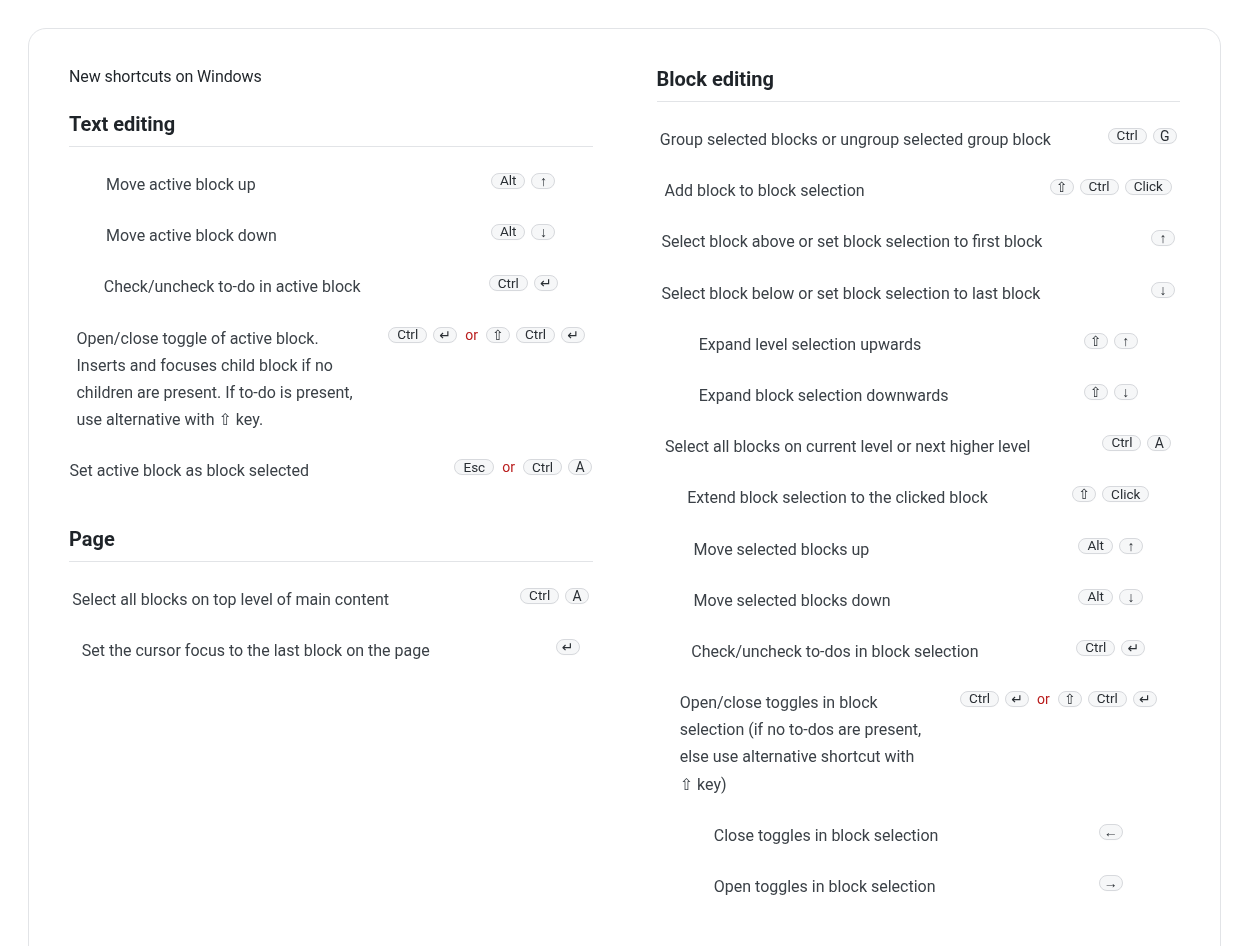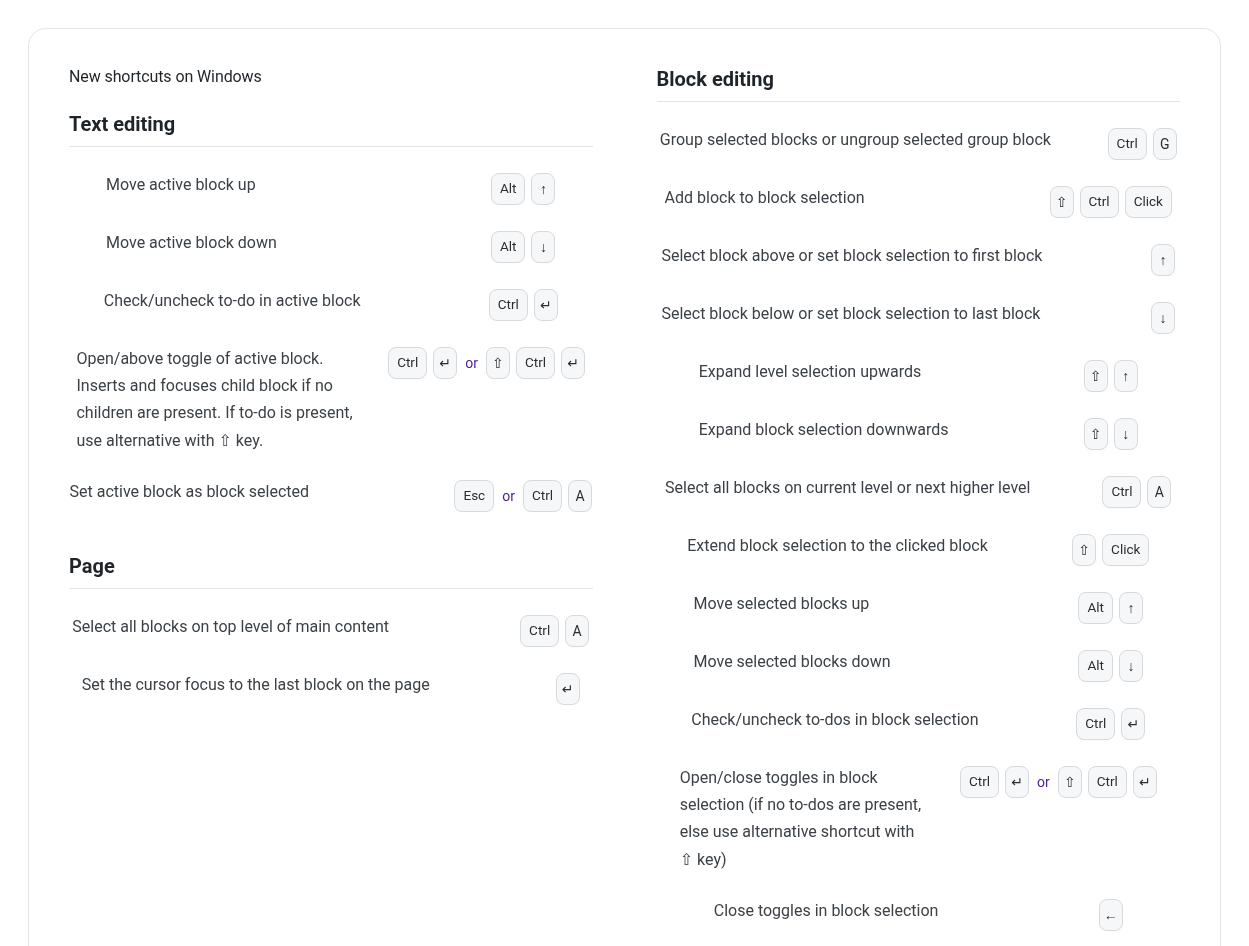--- a/index.html
+++ b/index.html
@@ -58,35 +58,35 @@
     flex-wrap: nowrap;
     align-items: center;
     gap: 6px;
     padding-top: 2px;
   }
   .kbd {
     display: inline-flex;
     align-items: center;
     justify-content: center;
     min-width: 24px;
-    height: 32px;
+    height: 16px;
     padding: 0 8px;
     border: 1px solid #d7d9dd;
     background: #f6f7f8;
     border-radius: 8px;
     font-size: 13.5px;
     line-height: 1;
     color: #2a2f34;
     font-family: inherit;
     box-shadow: 0 0.5px 0 rgba(0,0,0,0.02);
   }
   .kbd.icon { padding: 0; width: 24px; font-size: 14px; }
   .or-sep {
     font-size: 14px;
-    color: #4c1d95;
+    color: #b91c1c;
     padding: 0 2px;
   }
 </style>
 </head>
 <body>
 
 <div class="stage">
   <div class="card">
 
     <div class="col-left">
@@ -113,21 +113,21 @@
 
         <div class="row">
           <div class="desc">Check/uncheck to-do in active block</div>
           <div class="keys">
             <span class="kbd">Ctrl</span>
             <span class="kbd icon">↵</span>
           </div>
         </div>
 
         <div class="row">
-          <div class="desc" style="max-width:54%">Open/above toggle of active block. Inserts and focuses child block if no children are present. If to-do is present, use alternative with ⇧ key.</div>
+          <div class="desc" style="max-width:54%">Open/close toggle of active block. Inserts and focuses child block if no children are present. If to-do is present, use alternative with ⇧ key.</div>
           <div class="keys">
             <span class="kbd">Ctrl</span>
             <span class="kbd icon">↵</span>
             <span class="or-sep">or</span>
             <span class="kbd icon">⇧</span>
             <span class="kbd">Ctrl</span>
             <span class="kbd icon">↵</span>
           </div>
         </div>
 

